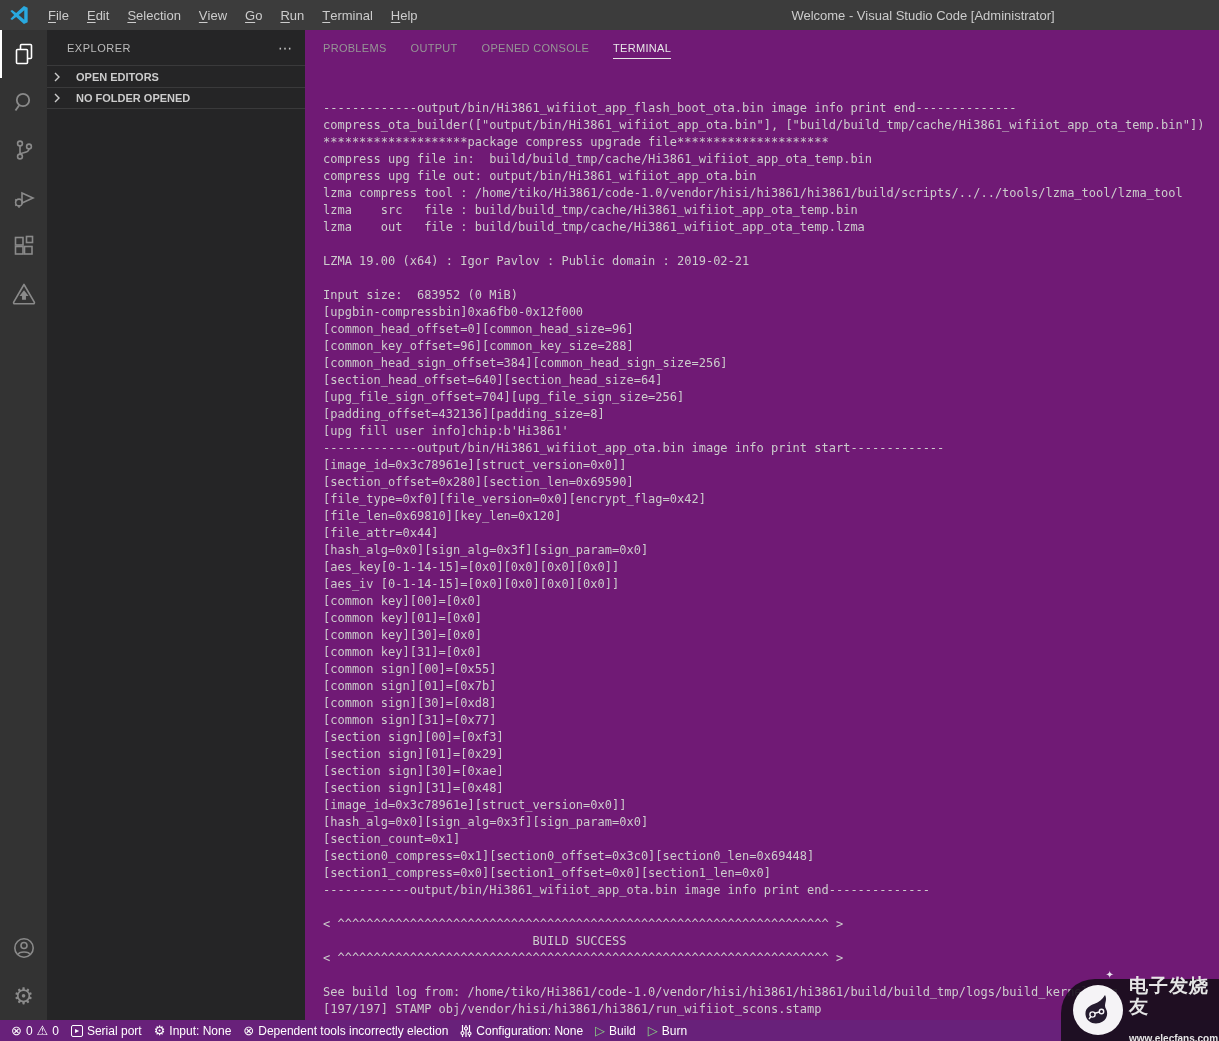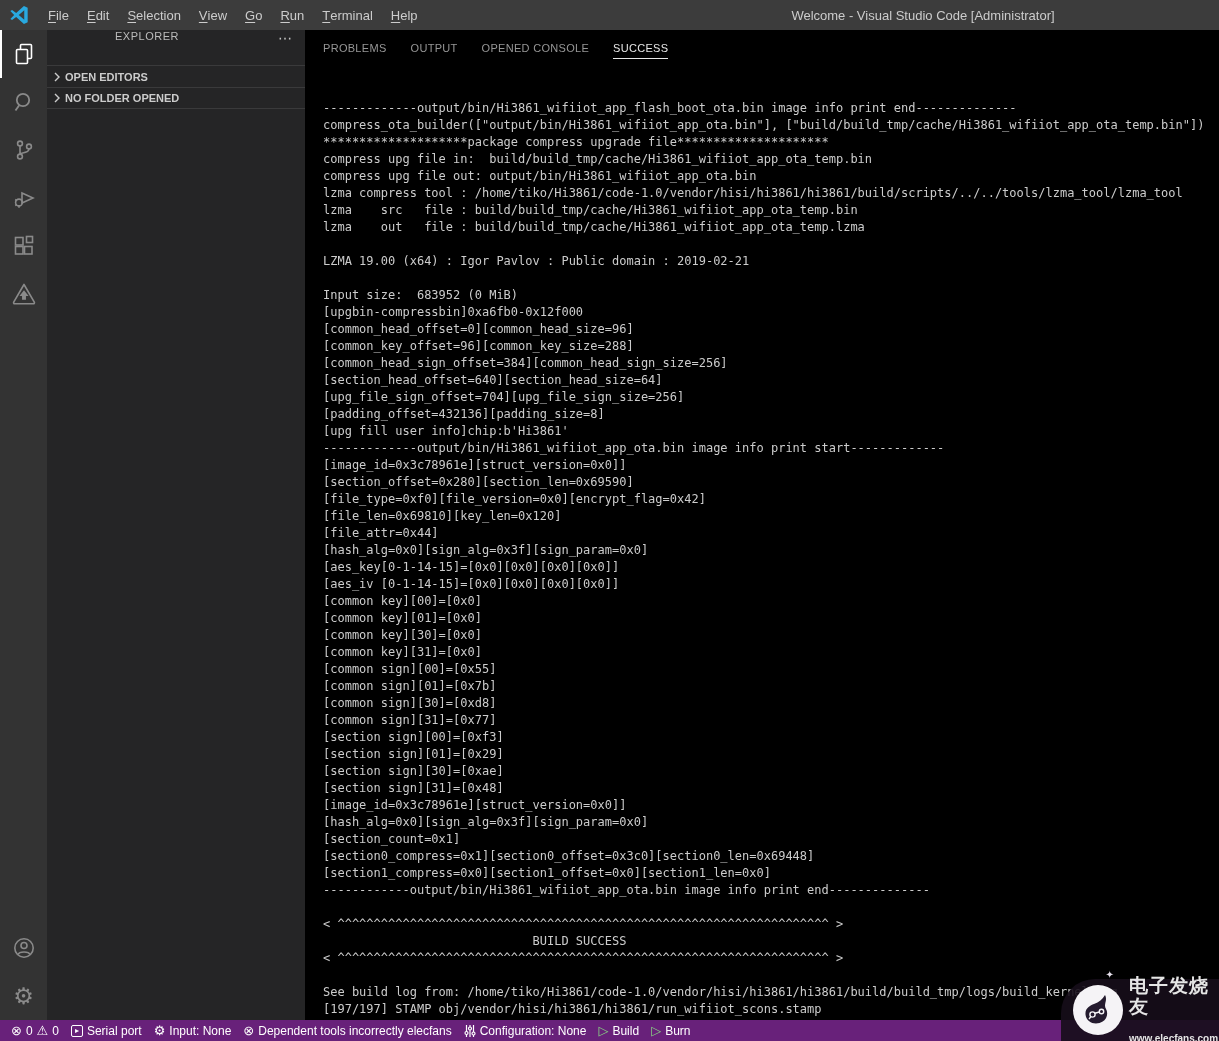--- a/index.html
+++ b/index.html
@@ -32,33 +32,33 @@
   }
   .ab-item.active { color:#ffffff; }
   .ab-item.active::before {
     content:""; position:absolute; left:0; top:0; bottom:0; width:2px; background:#ffffff;
   }
   .ab-spacer { flex:1; }
   .ab-glyph { font-size:23px; line-height:1; }
   
   .sidebar { width:258px; background:#252526; color:#cccccc; }
   .sb-header {
-    height:35px; display:flex; padding:0 12px 0 20px;
-    font-size:11px; color:#bbbbbb; letter-spacing:0.5px;margin-left:48px;
+    height:35px; display:flex; align-items:center; padding:0 12px 0 20px;
+    font-size:11px; color:#bbbbbb; letter-spacing:0.5px;
   }
   .sb-header .sb-title { flex:1; }
   .sb-more { color:#c5c5c5; font-size:14px; letter-spacing:1px; cursor:pointer; }
   .sb-section {
-    height:22px; display:flex; align-items:center; gap:0; padding-left:2px;
+    height:22px; display:flex; align-items:center; gap:11px; padding-left:2px;
     font-size:11px; font-weight:bold; color:#cccccc; border-top:1px solid #3a3a3b; cursor:pointer;text-align:center;
   }
   .sb-section:last-child { border-bottom:1px solid #3a3a3b; }
   .chev { width:16px; height:16px; flex:0 0 auto; }
   
-  .panel { flex:1; background:#000000; display:flex; flex-direction:column; overflow:hidden; }
+  .panel { flex:1; background:#701a75; display:flex; flex-direction:column; overflow:hidden; }
   .panel-tabs {
     height:34px; display:flex; align-items:center; gap:24px; padding:0 0 0 18px;
     font-size:11px; color:#969696; letter-spacing:0.3px;
   }
   .panel-tab { padding:6px 0 4px; cursor:pointer; border-bottom:1px solid transparent; }
   .panel-tab.active { color:#e7e7e7; border-bottom-color:#e7e7e7; }
   .terminal {
     flex:1; padding:2px 0 0 18px; overflow:hidden;
     font-family:"DejaVu Sans Mono", monospace; font-size:12px; line-height:17px; color:#cccccc;
     white-space:pre;
@@ -190,21 +190,21 @@
           </svg>
         <span>NO FOLDER OPENED</span>
       </div>
     </div>
 
     <div class="panel">
       <div class="panel-tabs">
         <span class="panel-tab">PROBLEMS</span>
         <span class="panel-tab">OUTPUT</span>
         <span class="panel-tab">OPENED CONSOLE</span>
-        <span class="panel-tab active">SUCCESS</span>
+        <span class="panel-tab active">TERMINAL</span>
       </div>
       <div class="terminal">
         <div class="lines-host"><div class="term-line">-------------output/bin/Hi3861_wifiiot_app_flash_boot_ota.bin image info print end--------------</div><div class="term-line">compress_ota_builder(["output/bin/Hi3861_wifiiot_app_ota.bin"], ["build/build_tmp/cache/Hi3861_wifiiot_app_ota_temp.bin"])</div><div class="term-line">********************package compress upgrade file*********************</div><div class="term-line">compress upg file in:  build/build_tmp/cache/Hi3861_wifiiot_app_ota_temp.bin</div><div class="term-line">compress upg file out: output/bin/Hi3861_wifiiot_app_ota.bin</div><div class="term-line">lzma compress tool : /home/tiko/Hi3861/code-1.0/vendor/hisi/hi3861/hi3861/build/scripts/../../tools/lzma_tool/lzma_tool</div><div class="term-line">lzma    src   file : build/build_tmp/cache/Hi3861_wifiiot_app_ota_temp.bin</div><div class="term-line">lzma    out   file : build/build_tmp/cache/Hi3861_wifiiot_app_ota_temp.lzma</div><div class="term-line">&nbsp;</div><div class="term-line">LZMA 19.00 (x64) : Igor Pavlov : Public domain : 2019-02-21</div><div class="term-line">&nbsp;</div><div class="term-line">Input size:  683952 (0 MiB)</div><div class="term-line">[upgbin-compressbin]0xa6fb0-0x12f000</div><div class="term-line">[common_head_offset=0][common_head_size=96]</div><div class="term-line">[common_key_offset=96][common_key_size=288]</div><div class="term-line">[common_head_sign_offset=384][common_head_sign_size=256]</div><div class="term-line">[section_head_offset=640][section_head_size=64]</div><div class="term-line">[upg_file_sign_offset=704][upg_file_sign_size=256]</div><div class="term-line">[padding_offset=432136][padding_size=8]</div><div class="term-line">[upg fill user info]chip:b'Hi3861'</div><div class="term-line">-------------output/bin/Hi3861_wifiiot_app_ota.bin image info print start-------------</div><div class="term-line">[image_id=0x3c78961e][struct_version=0x0]]</div><div class="term-line">[section_offset=0x280][section_len=0x69590]</div><div class="term-line">[file_type=0xf0][file_version=0x0][encrypt_flag=0x42]</div><div class="term-line">[file_len=0x69810][key_len=0x120]</div><div class="term-line">[file_attr=0x44]</div><div class="term-line">[hash_alg=0x0][sign_alg=0x3f][sign_param=0x0]</div><div class="term-line">[aes_key[0-1-14-15]=[0x0][0x0][0x0][0x0]]</div><div class="term-line">[aes_iv [0-1-14-15]=[0x0][0x0][0x0][0x0]]</div><div class="term-line">[common key][00]=[0x0]</div><div class="term-line">[common key][01]=[0x0]</div><div class="term-line">[common key][30]=[0x0]</div><div class="term-line">[common key][31]=[0x0]</div><div class="term-line">[common sign][00]=[0x55]</div><div class="term-line">[common sign][01]=[0x7b]</div><div class="term-line">[common sign][30]=[0xd8]</div><div class="term-line">[common sign][31]=[0x77]</div><div class="term-line">[section sign][00]=[0xf3]</div><div class="term-line">[section sign][01]=[0x29]</div><div class="term-line">[section sign][30]=[0xae]</div><div class="term-line">[section sign][31]=[0x48]</div><div class="term-line">[image_id=0x3c78961e][struct_version=0x0]]</div><div class="term-line">[hash_alg=0x0][sign_alg=0x3f][sign_param=0x0]</div><div class="term-line">[section_count=0x1]</div><div class="term-line">[section0_compress=0x1][section0_offset=0x3c0][section0_len=0x69448]</div><div class="term-line">[section1_compress=0x0][section1_offset=0x0][section1_len=0x0]</div><div class="term-line">------------output/bin/Hi3861_wifiiot_app_ota.bin image info print end--------------</div><div class="term-line">&nbsp;</div><div class="term-line">&lt; ^^^^^^^^^^^^^^^^^^^^^^^^^^^^^^^^^^^^^^^^^^^^^^^^^^^^^^^^^^^^^^^^^^^^ &gt;</div><div class="term-line">                             BUILD SUCCESS</div><div class="term-line">&lt; ^^^^^^^^^^^^^^^^^^^^^^^^^^^^^^^^^^^^^^^^^^^^^^^^^^^^^^^^^^^^^^^^^^^^ &gt;</div><div class="term-line">&nbsp;</div><div class="term-line">See build log from: /home/tiko/Hi3861/code-1.0/vendor/hisi/hi3861/hi3861/build/build_tmp/logs/build_kernel.log</div><div class="term-line">[197/197] STAMP obj/vendor/hisi/hi3861/hi3861/run_wifiiot_scons.stamp</div><div class="term-line">ohos wifiiot build success!</div></div>
         
       </div>
     </div>
   </div>
 
   <div class="statusbar">
     <div class="sb-item">
@@ -216,21 +216,21 @@
     <div class="sb-item">
       <span class="ico-box">▸</span>
       <span>Serial port</span>
     </div>
     <div class="sb-item">
       <span class="ico">⚙</span>
       <span>Input: None</span>
     </div>
     <div class="sb-item">
       <span class="ico">⊗</span>
-      <span>Dependent tools incorrectly elecfans</span>
+      <span>Dependent tools incorrectly election</span>
     </div>
     <div class="sb-item">
       <svg class="sliders-svg" width="12" height="12" viewBox="0 0 12 12" stroke="#ffffff" stroke-width="1.2" fill="none">
         <path d="M2.5 0v12M6 0v12M9.5 0v12"></path>
         <circle cx="2.5" cy="8" r="1.5" fill="#68217A"></circle>
         <circle cx="6" cy="3.5" r="1.5" fill="#68217A"></circle>
         <circle cx="9.5" cy="8.5" r="1.5" fill="#68217A"></circle>
       </svg>
       <span>Configuration: None</span>
     </div>

